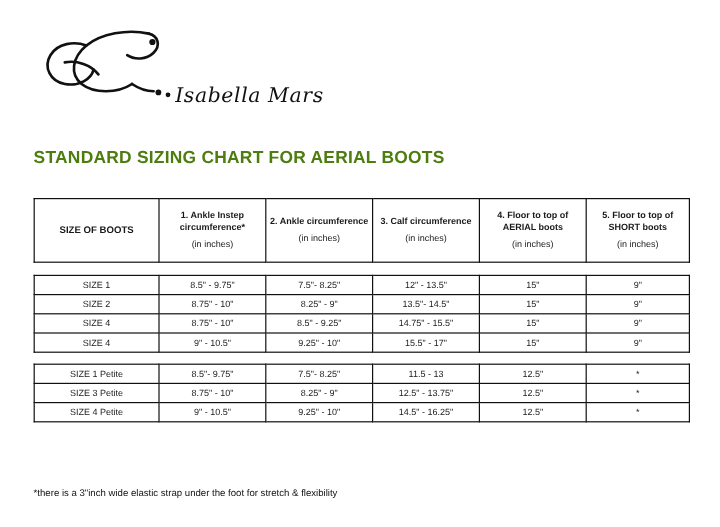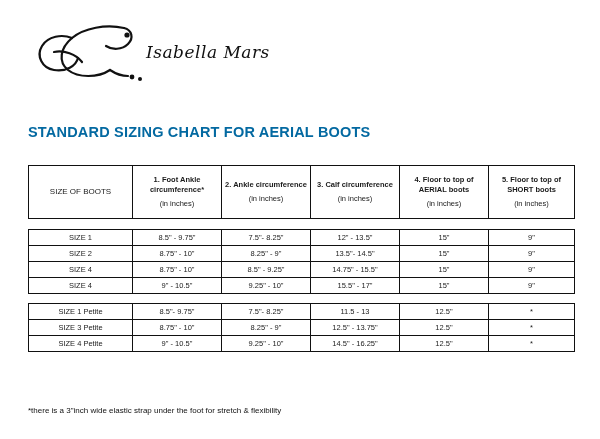--- a/index.html
+++ b/index.html
@@ -30,38 +30,38 @@
     height: 70px;
   }
   .logo-mark {
     position: absolute;
     left: 0;
     top: 0;
   }
   .logo-text {
     position: absolute;
     left: 118px;
-    top: 20px;
+    top: 48px;
     font-family: "DejaVu Serif", serif;
     font-style: italic;
     font-size: 17px;
     letter-spacing: 0.5px;
     color: #111;
     white-space: nowrap;
   }
 
   
   .chart-title {
     position: absolute;
     left: 28px;
     top: 124px;
     font-size: 14.5px;
     font-weight: bold;
     letter-spacing: 0.2px;
-    color: #0369a1;
+    color: #4d7c0f;
   }
 
   
   .table-wrap {
     position: absolute;
     left: 28px;
     top: 165px;
     width: 546px;
   }
   table.sizing {
@@ -77,21 +77,21 @@
     padding: 0;
   }
   
   .hdr td {
     height: 52px;
     font-weight: bold;
     padding: 3px 4px;
     line-height: 1.35;
   }
   .hdr td.first {
-    font-weight: normal;
+    font-weight: bold;
     font-size: 8px;
   }
   .hdr .sub {
     display: block;
     font-weight: normal;
     font-size: 7.5px;
     margin-top: 3px;
   }
   .hdr .num {
     font-weight: bold;
@@ -168,21 +168,21 @@
           <col class="c2">
           <col class="c3">
           <col class="c4">
           <col class="c5">
       </colgroup>
       <tbody>
         <tr class="hdr">
           <td class="first">SIZE OF BOOTS</td>
           <td>
             <span class="num">1.</span>
-            <span>Foot Ankle circumference*</span>
+            <span>Ankle Instep circumference*</span>
             <span class="sub">(in inches)</span>
           </td>
           <td>
             <span class="num">2.</span>
             <span>Ankle circumference</span>
             <span class="sub">(in inches)</span>
           </td>
           <td>
             <span class="num">3.</span>
             <span>Calf circumference</span>

